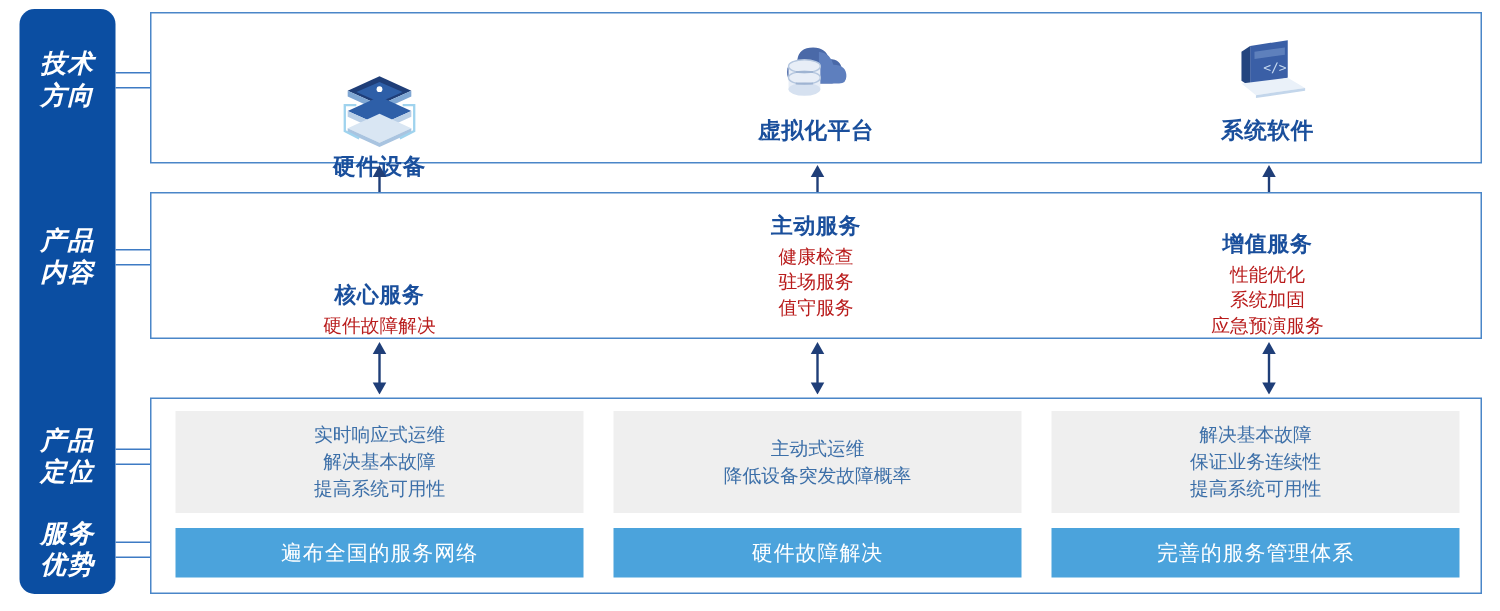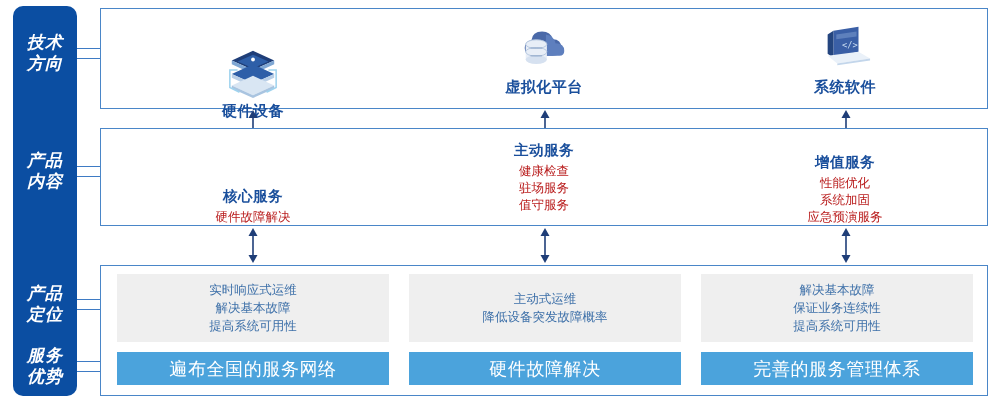--- a/index.html
+++ b/index.html
@@ -82,21 +82,21 @@
     display:flex;flex-direction:column;
     align-items:center;justify-content:center;
     text-align:center;
   }
   .gray-line{font-size:12.5px;color:#3C6FA8;line-height:18px;}
 
   .blue-bar{
     position:absolute;
     background:#4BA3DC;
     display:flex;align-items:center;justify-content:center;
-    color:#ffffff;font-size:18px;letter-spacing:.6px;
+    color:#ffffff;font-size:14px;letter-spacing:.6px;
   }
 </style>
 </head>
 <body>
 
 <div id="root">
 
   <div class="sidebar">
     <div class="side-label" style="top:26px;">
       <span>技术</span>

